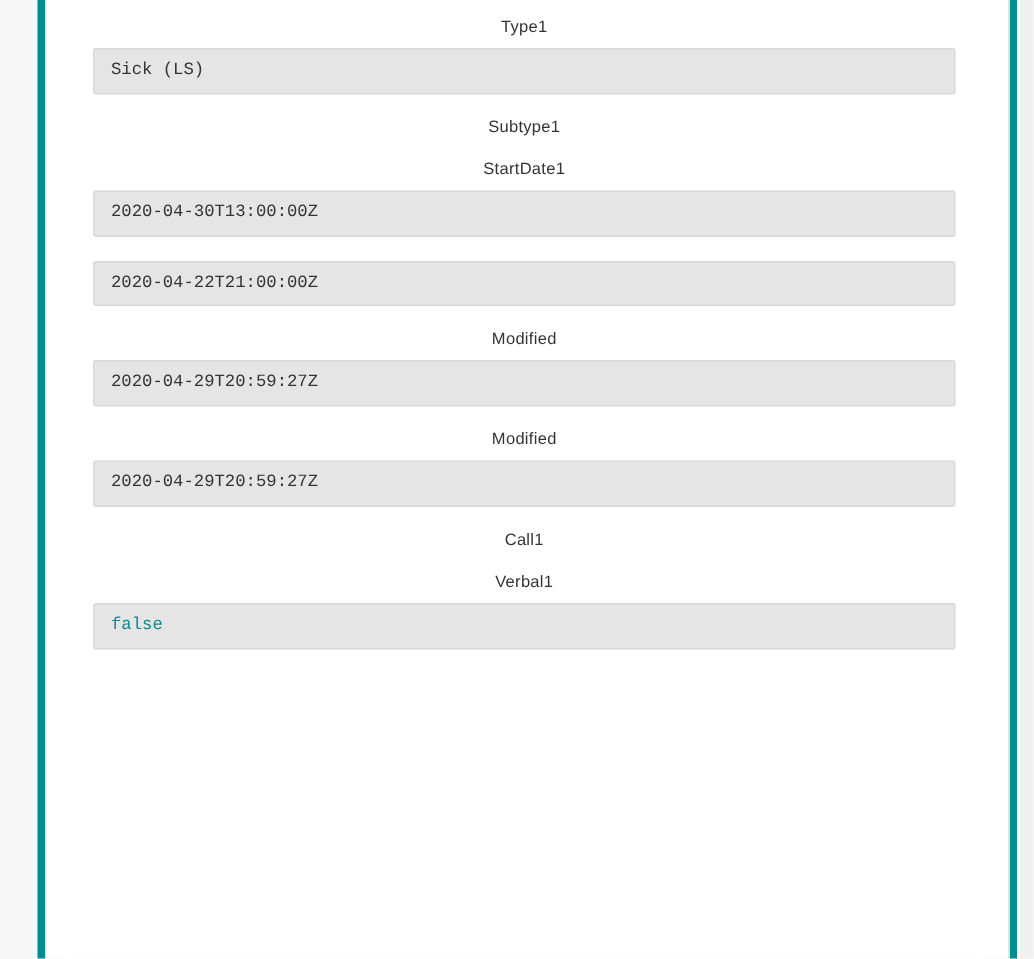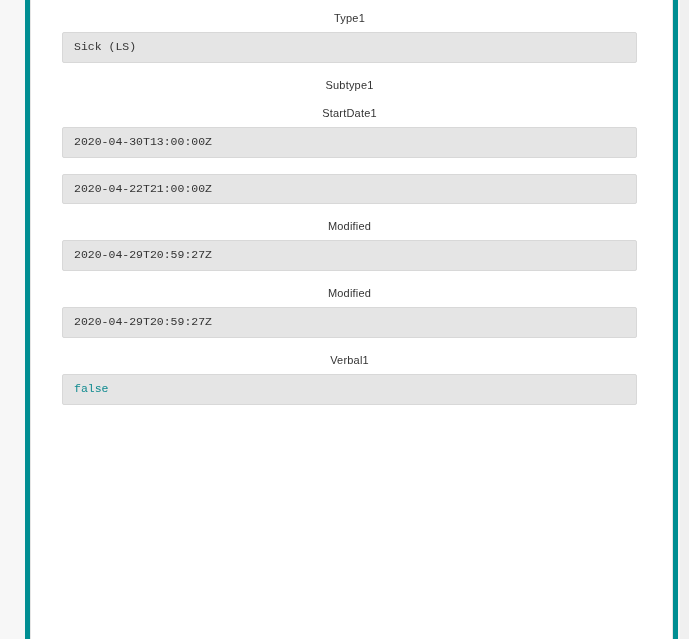--- a/index.html
+++ b/index.html
@@ -108,20 +108,21 @@
       <div class="field-value">2020-04-29T20:59:27Z</div>
     </div>
 
     <div class="field-block">
       <div class="field-label">Modified</div>
       <div class="field-value">2020-04-29T20:59:27Z</div>
     </div>
 
 
     <div class="field-block">
+      <div class="field-label">Call1</div>
     </div>
 
     <div class="field-block">
       <div class="field-label">Verbal1</div>
       <div class="field-value type-boolean">false</div>
     </div>
 
   </div>
 </div>
 

